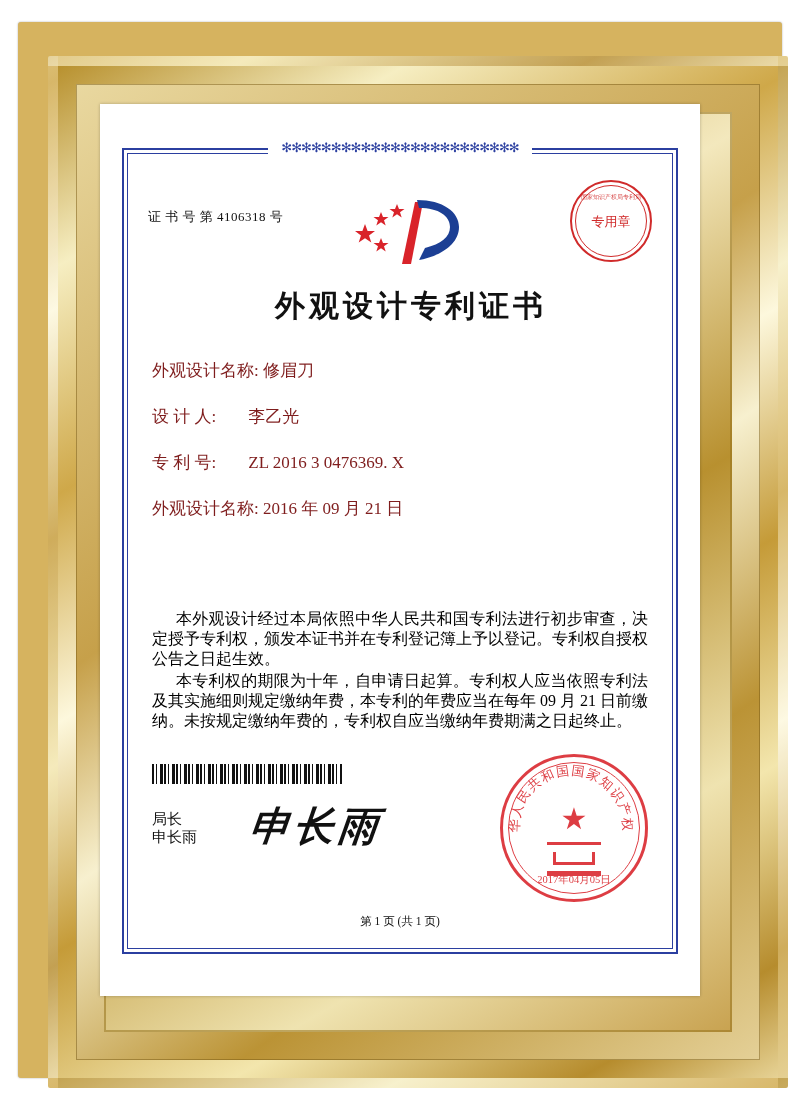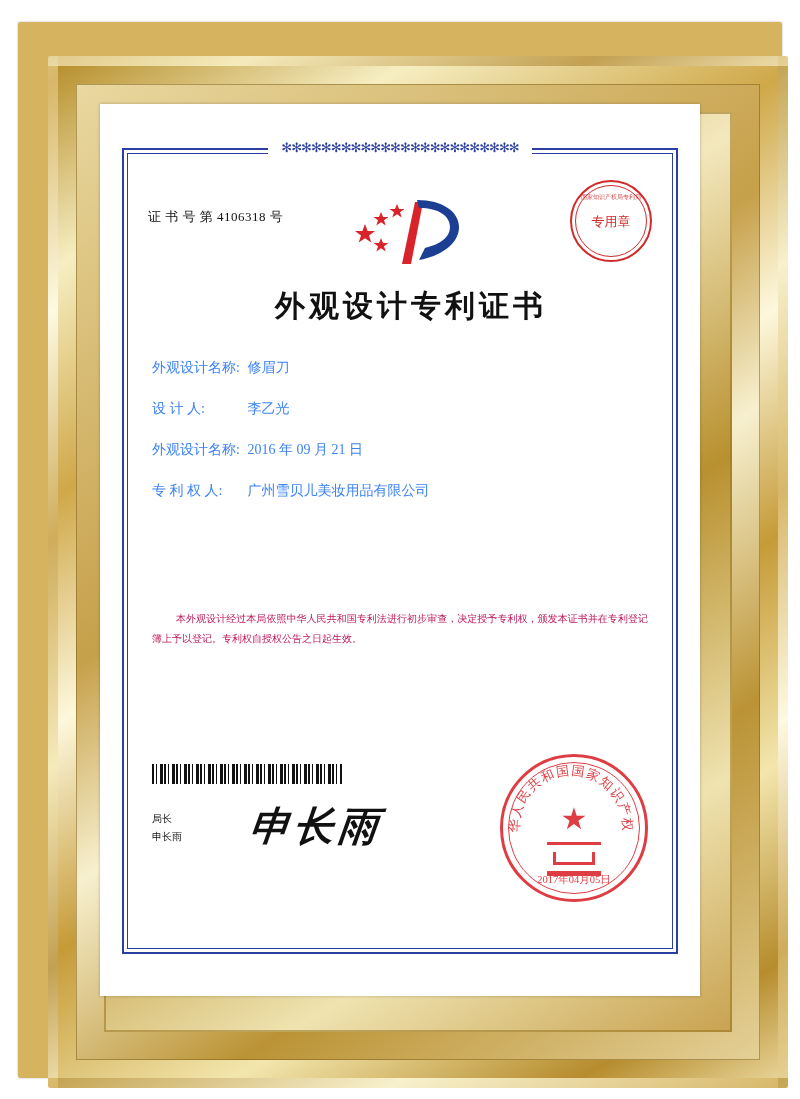--- a/index.html
+++ b/index.html
@@ -156,39 +156,39 @@
     padding-left: 22px;
   }
 
   
   .fields {
     position: absolute;
     left: 52px; top: 255px;
     width: 500px;
   }
   .field-row {
-    font-size: 14px;
-    color: #3b82f6;
+    font-size: 17px;
+    color: #7f1d1d;
     margin-bottom: 23px;
     white-space: nowrap;
   }
   .field-label {
     display: inline-block;
     min-width: 92px;
   }
   .field-value { }
 
   
   .body-text {
     position: absolute;
     left: 52px; top: 505px;
     width: 496px;
-    font-size: 10px;
+    font-size: 16px;
     line-height: 20px;
-    color: #be185d;
+    color: #000000;
     text-align: justify;
   }
   .body-text p {
     margin: 0 0 2px 0;
     text-indent: 24px;
   }
 
   
   .barcode {
     position: absolute;
@@ -198,21 +198,21 @@
       repeating-linear-gradient(90deg,
         #111 0px, #111 2px, #fff 2px, #fff 4px,
         #111 4px, #111 5px, #fff 5px, #fff 8px,
         #111 8px, #111 11px, #fff 11px, #fff 12px);
   }
 
   
   .sig-label {
     position: absolute;
     left: 52px; top: 706px;
-    font-size: 10px;
+    font-size: 15px;
     line-height: 18px;
     color: #111;
   }
   .sig-script {
     position: absolute;
     left: 150px; top: 695px;
     font-size: 40px;
     font-family: "Liberation Serif", serif;
     font-style: italic;
     font-weight: bold;
@@ -325,31 +325,32 @@
   <div class="fields">
     <div class="field-row">
       <span class="field-label">外观设计名称:</span>
       <span class="field-value">修眉刀</span>
     </div>
     <div class="field-row">
       <span class="field-label">设 计 人:</span>
       <span class="field-value">李乙光</span>
     </div>
     <div class="field-row">
+      <span class="field-label">专 利 号:</span>
+      <span class="field-value">ZL 2016 3 0476369. X</span>
+    </div>
+    <div class="field-row">
       <span class="field-label">外观设计名称:</span>
       <span class="field-value">2016 年 09 月 21 日</span>
     </div>
-    <div class="field-row">
-      <span class="field-label">专 利 权 人:</span>
-      <span class="field-value">广州雪贝儿美妆用品有限公司</span>
-    </div>
   </div>
 
   <div class="body-text">
     <p>本外观设计经过本局依照中华人民共和国专利法进行初步审查，决定授予专利权，颁发本证书并在专利登记簿上予以登记。专利权自授权公告之日起生效。</p>
+    <p>本专利权的期限为十年，自申请日起算。专利权人应当依照专利法及其实施细则规定缴纳年费，本专利的年费应当在每年 09 月 21 日前缴纳。未按规定缴纳年费的，专利权自应当缴纳年费期满之日起终止。</p>
   </div>
 
   <div class="barcode"></div>
 
   <div class="sig-label">
     <div>局长</div>
     <div>申长雨</div>
   </div>
   <div class="sig-script">申长雨</div>
 
@@ -361,14 +362,15 @@
       </defs>
       <text font-size="13" fill="#d9232a" font-family="'Liberation Serif', serif" letter-spacing="1.5">
         <textPath href="#arcpath" startOffset="50%" text-anchor="middle">中华人民共和国国家知识产权局</textPath>
       </text>
     </svg>
     <div class="seal-star">★</div>
     <div class="seal-gate"></div>
     <div class="seal-date">2017年04月05日</div>
   </div>
 
+  <div class="page-footer">第 1 页 (共 1 页)</div>
 
 </div>
 
 </body></html>

